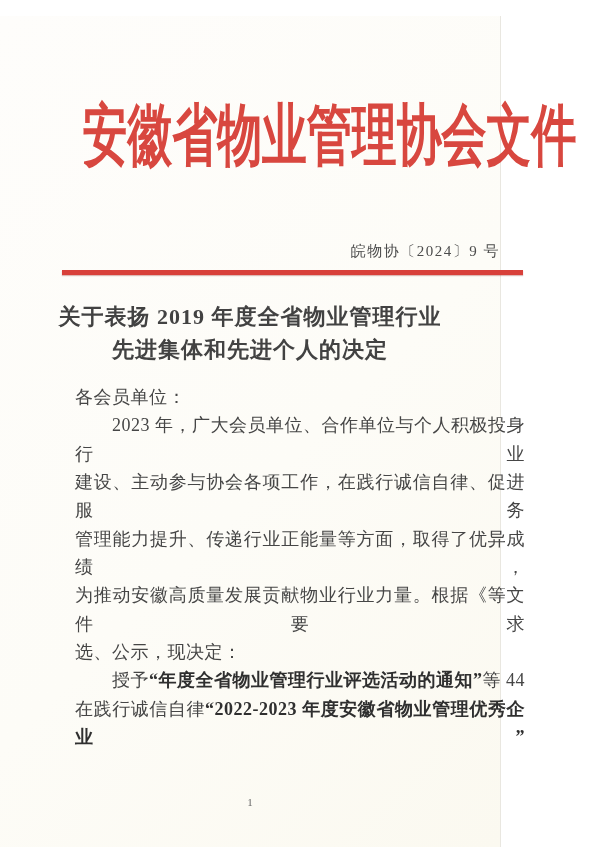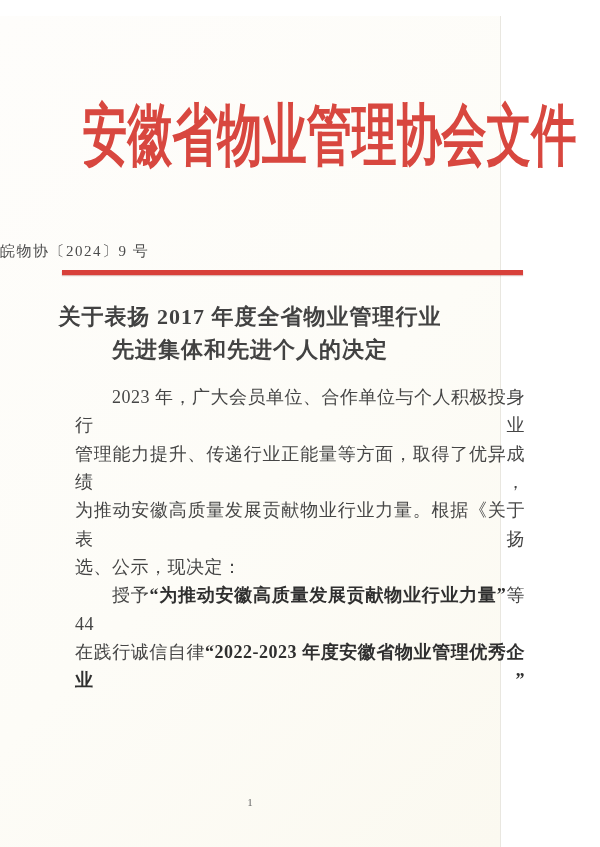--- a/index.html
+++ b/index.html
@@ -44,21 +44,21 @@
     color: var(--red);
     transform: scaleX(0.67);
     transform-origin: 50% 50%;
     letter-spacing: 0px;
   }
   .doc-number {
     position: absolute;
     top: 226px;
     left: 0;
     width: 100%;
-    text-align: left;
+    text-align: right;
     font-size: 15px;
     letter-spacing: 1.5px;
     color: #4c4c4c;
   }
   .red-rule {
     position: absolute;
     left: 62px;
     top: 254px;
     width: 461px;
     height: 5px;
@@ -117,29 +117,31 @@
 <div class="scan">
   <div class="page">
 
     <div class="header-title">安徽省物业管理协会文件</div>
 
     <div class="doc-number">皖物协〔2024〕9 号</div>
 
     <div class="red-rule"></div>
 
     <div class="doc-title">
-      <div>关于表扬 2017 年度全省物业管理行业</div>
+      <div>关于表扬 2019 年度全省物业管理行业</div>
       <div>先进集体和先进个人的决定</div>
     </div>
 
     <div class="doc-body">
+        <div class="line short"><span>各会员单位：</span></div>
         <div class="line indent"><span>2023 年，广大会员单位、合作单位与个人积极投身行业</span></div>
+        <div class="line"><span>建设、主动参与协会各项工作，在践行诚信自律、促进服务</span></div>
         <div class="line"><span>管理能力提升、传递行业正能量等方面，取得了优异成绩，</span></div>
-        <div class="line"><span>为推动安徽高质量发展贡献物业行业力量。根据《关于表扬</span></div>
+        <div class="line"><span>为推动安徽高质量发展贡献物业行业力量。根据《等文件要求</span></div>
         <div class="line short"><span>选、公示，现决定：</span></div>
-        <div class="line indent"><span>授予</span><span class="b">“为推动安徽高质量发展贡献物业行业力量”</span><span>等 44</span></div>
+        <div class="line indent"><span>授予</span><span class="b">“年度全省物业管理行业评选活动的通知”</span><span>等 44</span></div>
         <div class="line"><span>在践行诚信自律</span><span class="b">“2022-2023 年度安徽省物业管理优秀企业”</span></div>
       </div>
 
     <div class="page-number">1</div>
 
   </div>
 </div>
 
 </body></html>

